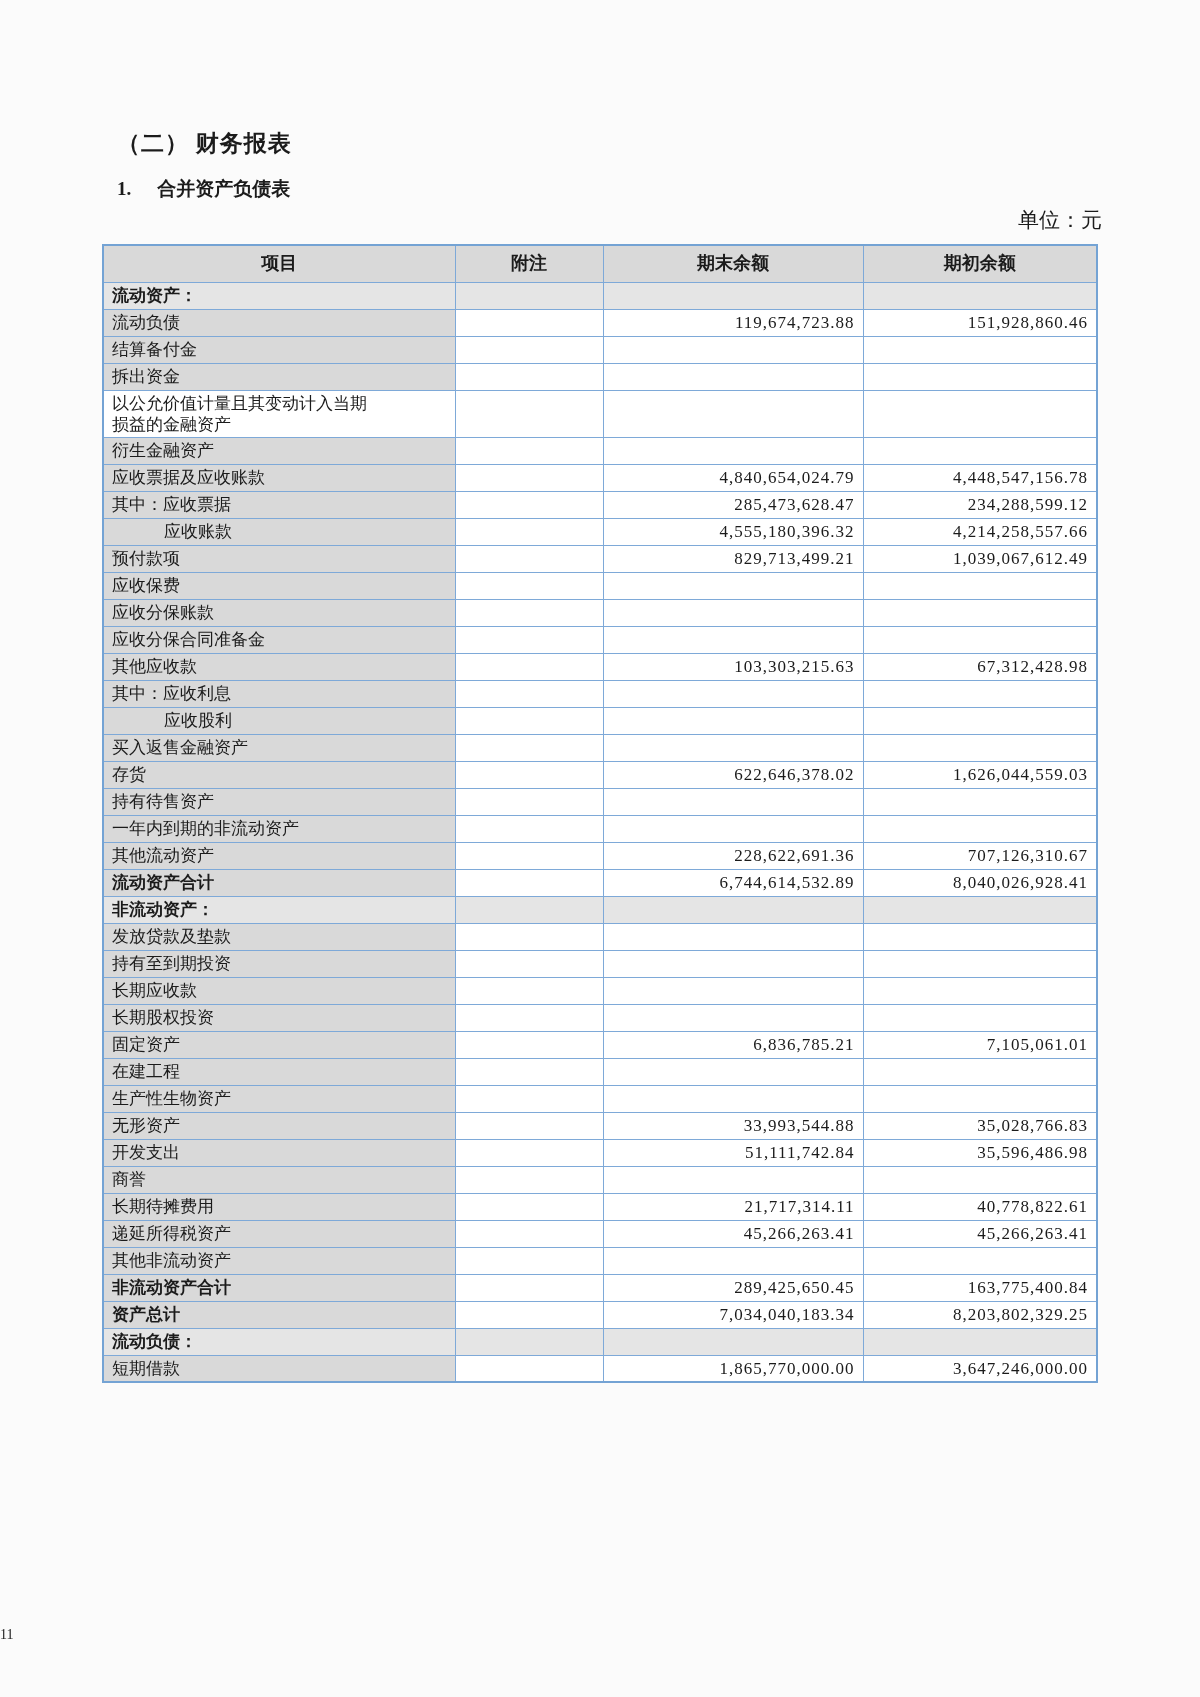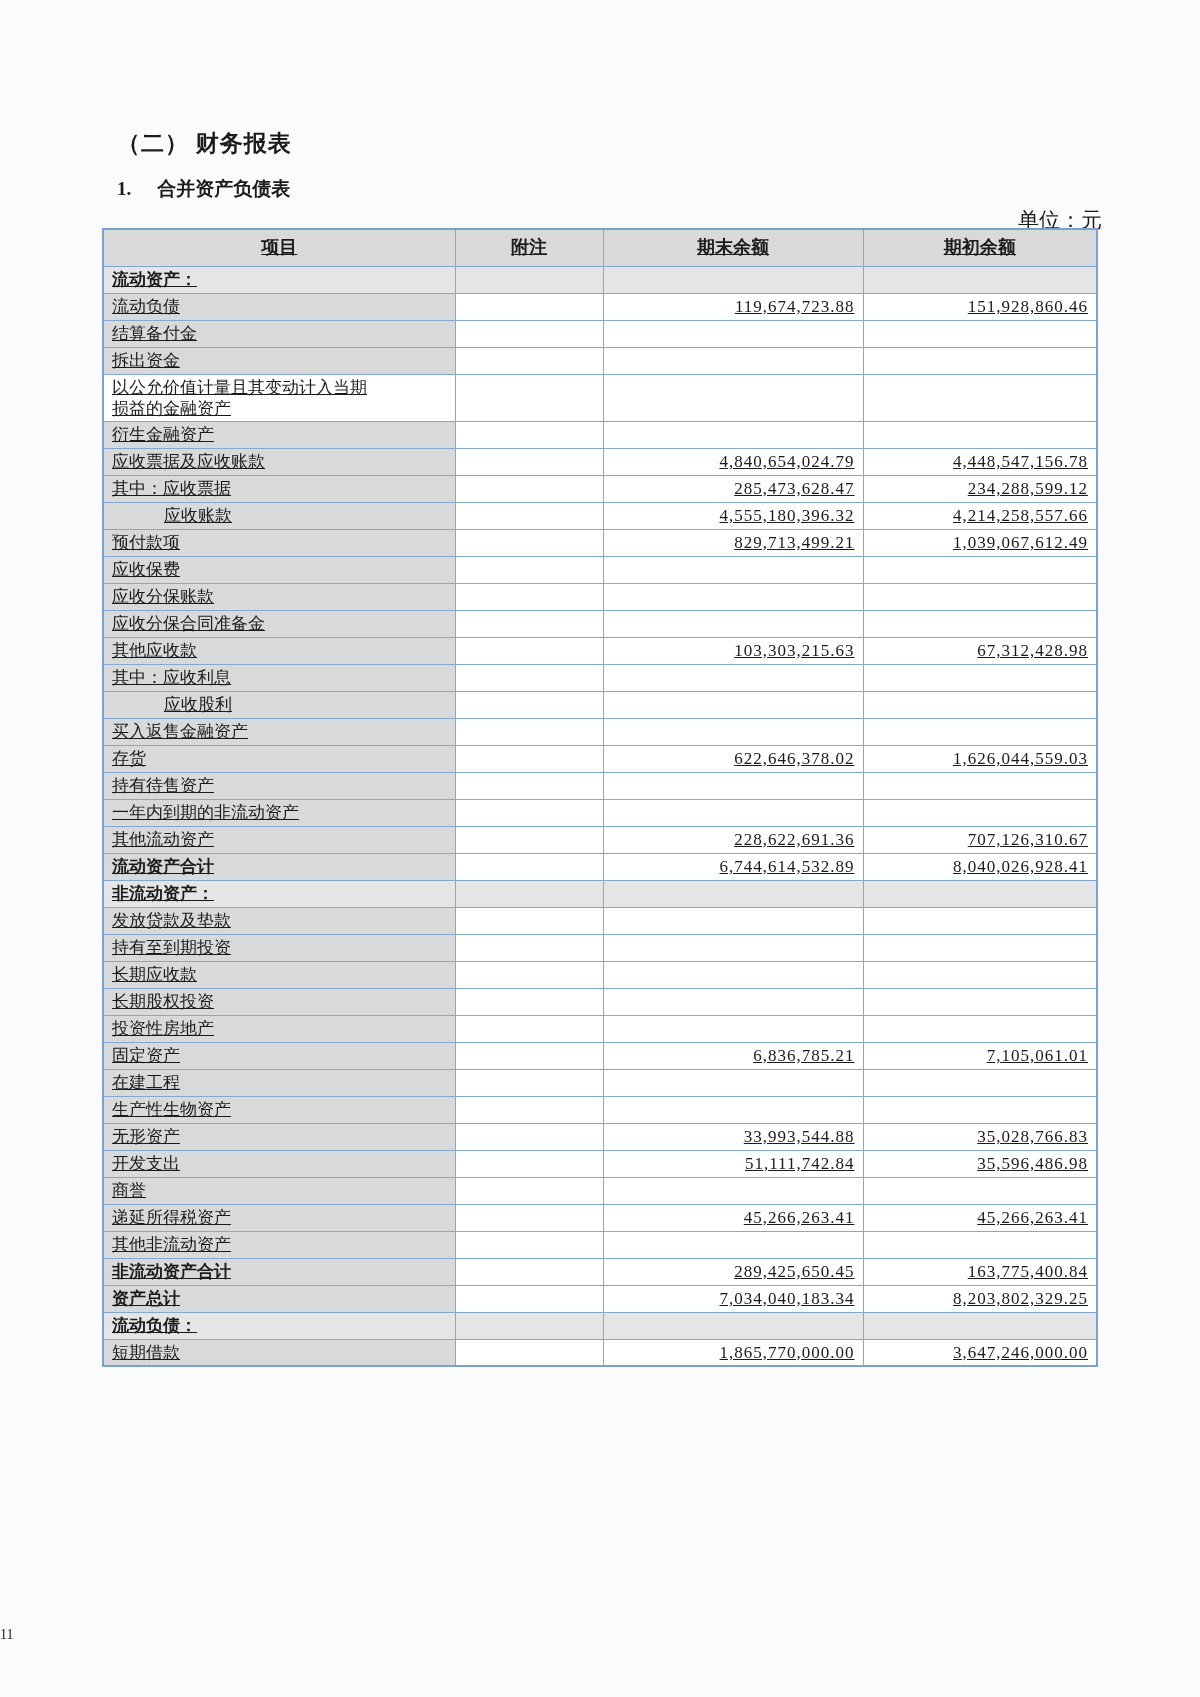--- a/index.html
+++ b/index.html
@@ -22,26 +22,25 @@
     position: absolute; left: 117px; top: 176px;
     font-size: 19px; font-weight: bold;
   }
   .heading2 .num { display: inline-block; margin-right: 26px; font-weight: bold; }
   .unit-line {
     position: absolute; left: 108px; top: 206px; width: 994px;
     text-align: right; font-size: 21px;
   }
 
   table.balance-sheet {
-    position: absolute; left: 102px; top: 228px;
+    position: absolute; left: 102px; top: 244px;
     width: 994px;
     border-collapse: collapse;
     table-layout: fixed;
     border: 2px solid #74a3d4;
-    text-decoration: underline;
   }
   table.balance-sheet th, table.balance-sheet td {
     border: 1px solid #7ea9d8;
     font-size: 17px;
     line-height: 21px;
     padding: 2px 8px;
     height: 27px;
     overflow: hidden;
   }
   table.balance-sheet th {
@@ -255,26 +254,20 @@
           <td class="num-cell"></td>
           <td class="num-cell"></td>
         </tr>
         <tr class="data">
           <td class="label-cell">长期股权投资</td>
           <td class="note-cell"></td>
           <td class="num-cell"></td>
           <td class="num-cell"></td>
         </tr>
         <tr class="data">
-          <td class="label-cell">投资性房地产</td>
-          <td class="note-cell"></td>
-          <td class="num-cell"></td>
-          <td class="num-cell"></td>
-        </tr>
-        <tr class="data">
           <td class="label-cell">固定资产</td>
           <td class="note-cell"></td>
           <td class="num-cell">6,836,785.21</td>
           <td class="num-cell">7,105,061.01</td>
         </tr>
         <tr class="data">
           <td class="label-cell">在建工程</td>
           <td class="note-cell"></td>
           <td class="num-cell"></td>
           <td class="num-cell"></td>
@@ -297,20 +290,26 @@
           <td class="num-cell">51,111,742.84</td>
           <td class="num-cell">35,596,486.98</td>
         </tr>
         <tr class="data">
           <td class="label-cell">商誉</td>
           <td class="note-cell"></td>
           <td class="num-cell"></td>
           <td class="num-cell"></td>
         </tr>
         <tr class="data">
+          <td class="label-cell">长期待摊费用</td>
+          <td class="note-cell"></td>
+          <td class="num-cell">21,717,314.11</td>
+          <td class="num-cell">40,778,822.61</td>
+        </tr>
+        <tr class="data">
           <td class="label-cell">递延所得税资产</td>
           <td class="note-cell"></td>
           <td class="num-cell">45,266,263.41</td>
           <td class="num-cell">45,266,263.41</td>
         </tr>
         <tr class="data">
           <td class="label-cell">其他非流动资产</td>
           <td class="note-cell"></td>
           <td class="num-cell"></td>
           <td class="num-cell"></td>

